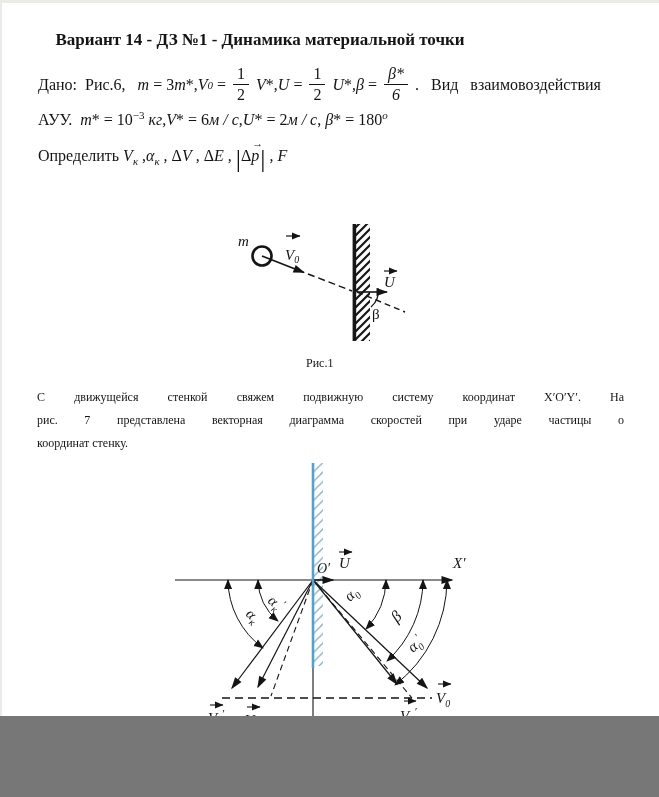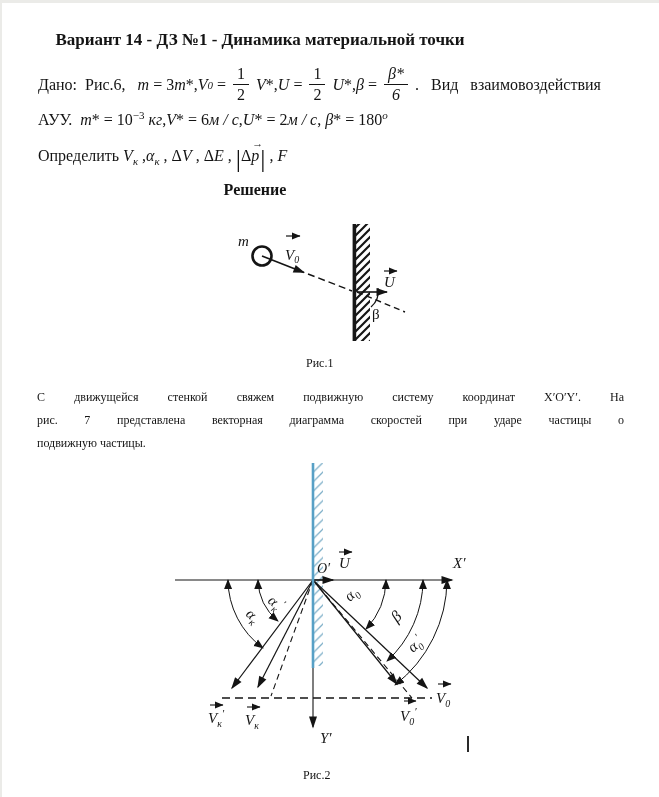--- a/index.html
+++ b/index.html
@@ -1,16 +1,16 @@
 <!DOCTYPE html>
 <html><head>
 <meta charset="utf-8">
 <style>
   html,body{margin:0;padding:0;background:#777;}
-  .page{position:relative;width:659px;height:797px;background:#ffffff;
+  .page{position:relative;width:659px;height:716px;background:#ffffff;
         font-family:"Liberation Serif",serif;color:#141414;overflow:hidden;}
   .edge-top{position:absolute;left:0;top:0;width:659px;height:3px;background:#ebebe8;}
   .edge-left{position:absolute;left:0;top:0;width:2px;height:797px;background:#ebebe8;}
 
   .title{position:absolute;top:30px;left:40px;width:440px;text-align:center;
          font-weight:bold;font-size:17px;white-space:pre;}
   .heading{position:absolute;top:181px;left:155px;width:200px;text-align:center;
            font-weight:bold;font-size:16px;}
 
   .line{position:absolute;white-space:pre;font-size:16px;}
@@ -50,21 +50,20 @@
 <div class="page">
   <div class="edge-top"></div>
   <div class="edge-left"></div>
 
   <div class="title">Вариант 14 - ДЗ №1 - Динамика материальной точки</div>
 
   <div class="line l-given"><span class="b">Дано:</span><span>  Рис.6,   </span><span class="i">m</span><span> = 3</span><span class="i">m</span><span>*,</span><span class="i">V</span><span class="sub">0</span><span> = </span><span class="frac"><span class="num">1</span><span class="den">2</span></span><span> </span><span class="i">V</span><span>*,</span><span class="i">U</span><span> = </span><span class="frac"><span class="num">1</span><span class="den">2</span></span><span> </span><span class="i">U</span><span>*,</span><span class="i">β</span><span> = </span><span class="frac fi"><span class="num">β*</span><span class="den">6</span></span><span> .</span><span>   Вид   взаимовоздействия</span></div>
   <div class="line l-vals"><span>АУУ.  </span><span class="i">m</span><span>* = 10</span><span class="sup">−3</span><span> </span><span class="i">кг</span><span>,</span><span class="i">V</span><span>* = 6</span><span class="i">м / с</span><span>,</span><span class="i">U</span><span>* = 2</span><span class="i">м / с</span><span>, </span><span class="i">β</span><span>* = 180</span><span class="sup i">o</span></div>
   <div class="line l-find"><span>Определить </span><span class="i">V</span><span class="sub">к</span><span> ,</span><span class="i">α</span><span class="sub">к</span><span> , Δ</span><span class="i">V</span><span> , Δ</span><span class="i">E</span><span> , </span><span class="big">|</span><span>Δ</span><span class="i vec">p</span><span class="big">|</span><span> , </span><span class="i">F</span></div>
 
-  <div class="heading">Решение</div>
 
   <svg class="fig1" width="255" height="140" viewBox="0 0 255 140">
     <defs>
       <marker id="ah1" markerUnits="userSpaceOnUse" markerWidth="13" markerHeight="10" refX="11" refY="5" orient="auto-start-reverse">
         <path d="M0.5,1 L12,5 L0.5,9 Z" fill="#141414"></path>
       </marker>
       <marker id="sh1" markerUnits="userSpaceOnUse" markerWidth="9" markerHeight="8" refX="8" refY="4" orient="auto">
         <path d="M0,0.5 L8.5,4 L0,7.5 Z" fill="#141414"></path>
       </marker>
       <pattern id="p1" patternUnits="userSpaceOnUse" width="8" height="8">
@@ -84,21 +83,21 @@
     <text x="38" y="31" font-size="15" font-style="italic"><tspan>m</tspan></text>
     <text x="85" y="45" font-size="15" font-style="italic"><tspan>V</tspan><tspan class="svgsub" dy="3">0</tspan></text>
     <text x="184" y="72" font-size="15" font-style="italic"><tspan>U</tspan></text>
     <text x="172" y="104" font-size="15"><tspan>β</tspan></text>
   </svg>
   <div class="caption" id="cap1">Рис.1</div>
 
   <div class="para">
     <div class="jl">С движущейся стенкой свяжем подвижную систему координат X′O′Y′. На</div>
     <div class="jl">рис. 7 представлена векторная диаграмма скоростей при ударе частицы о</div>
-    <div class="ll">подвижную частицы.</div>
+    <div class="ll">координат стенку.</div>
   </div>
 
   <svg class="fig2" width="340" height="310" viewBox="0 0 340 310">
     <defs>
       <marker id="ah2" markerUnits="userSpaceOnUse" markerWidth="14" markerHeight="10" refX="11" refY="5" orient="auto-start-reverse">
         <path d="M0.5,1 L12.5,5 L0.5,9 Z" fill="#141414"></path>
       </marker>
       <marker id="am2" markerUnits="userSpaceOnUse" markerWidth="11" markerHeight="9" refX="9" refY="4.5" orient="auto-start-reverse">
         <path d="M0,0.5 L10,4.5 L0,8.5 Z" fill="#141414"></path>
       </marker>

